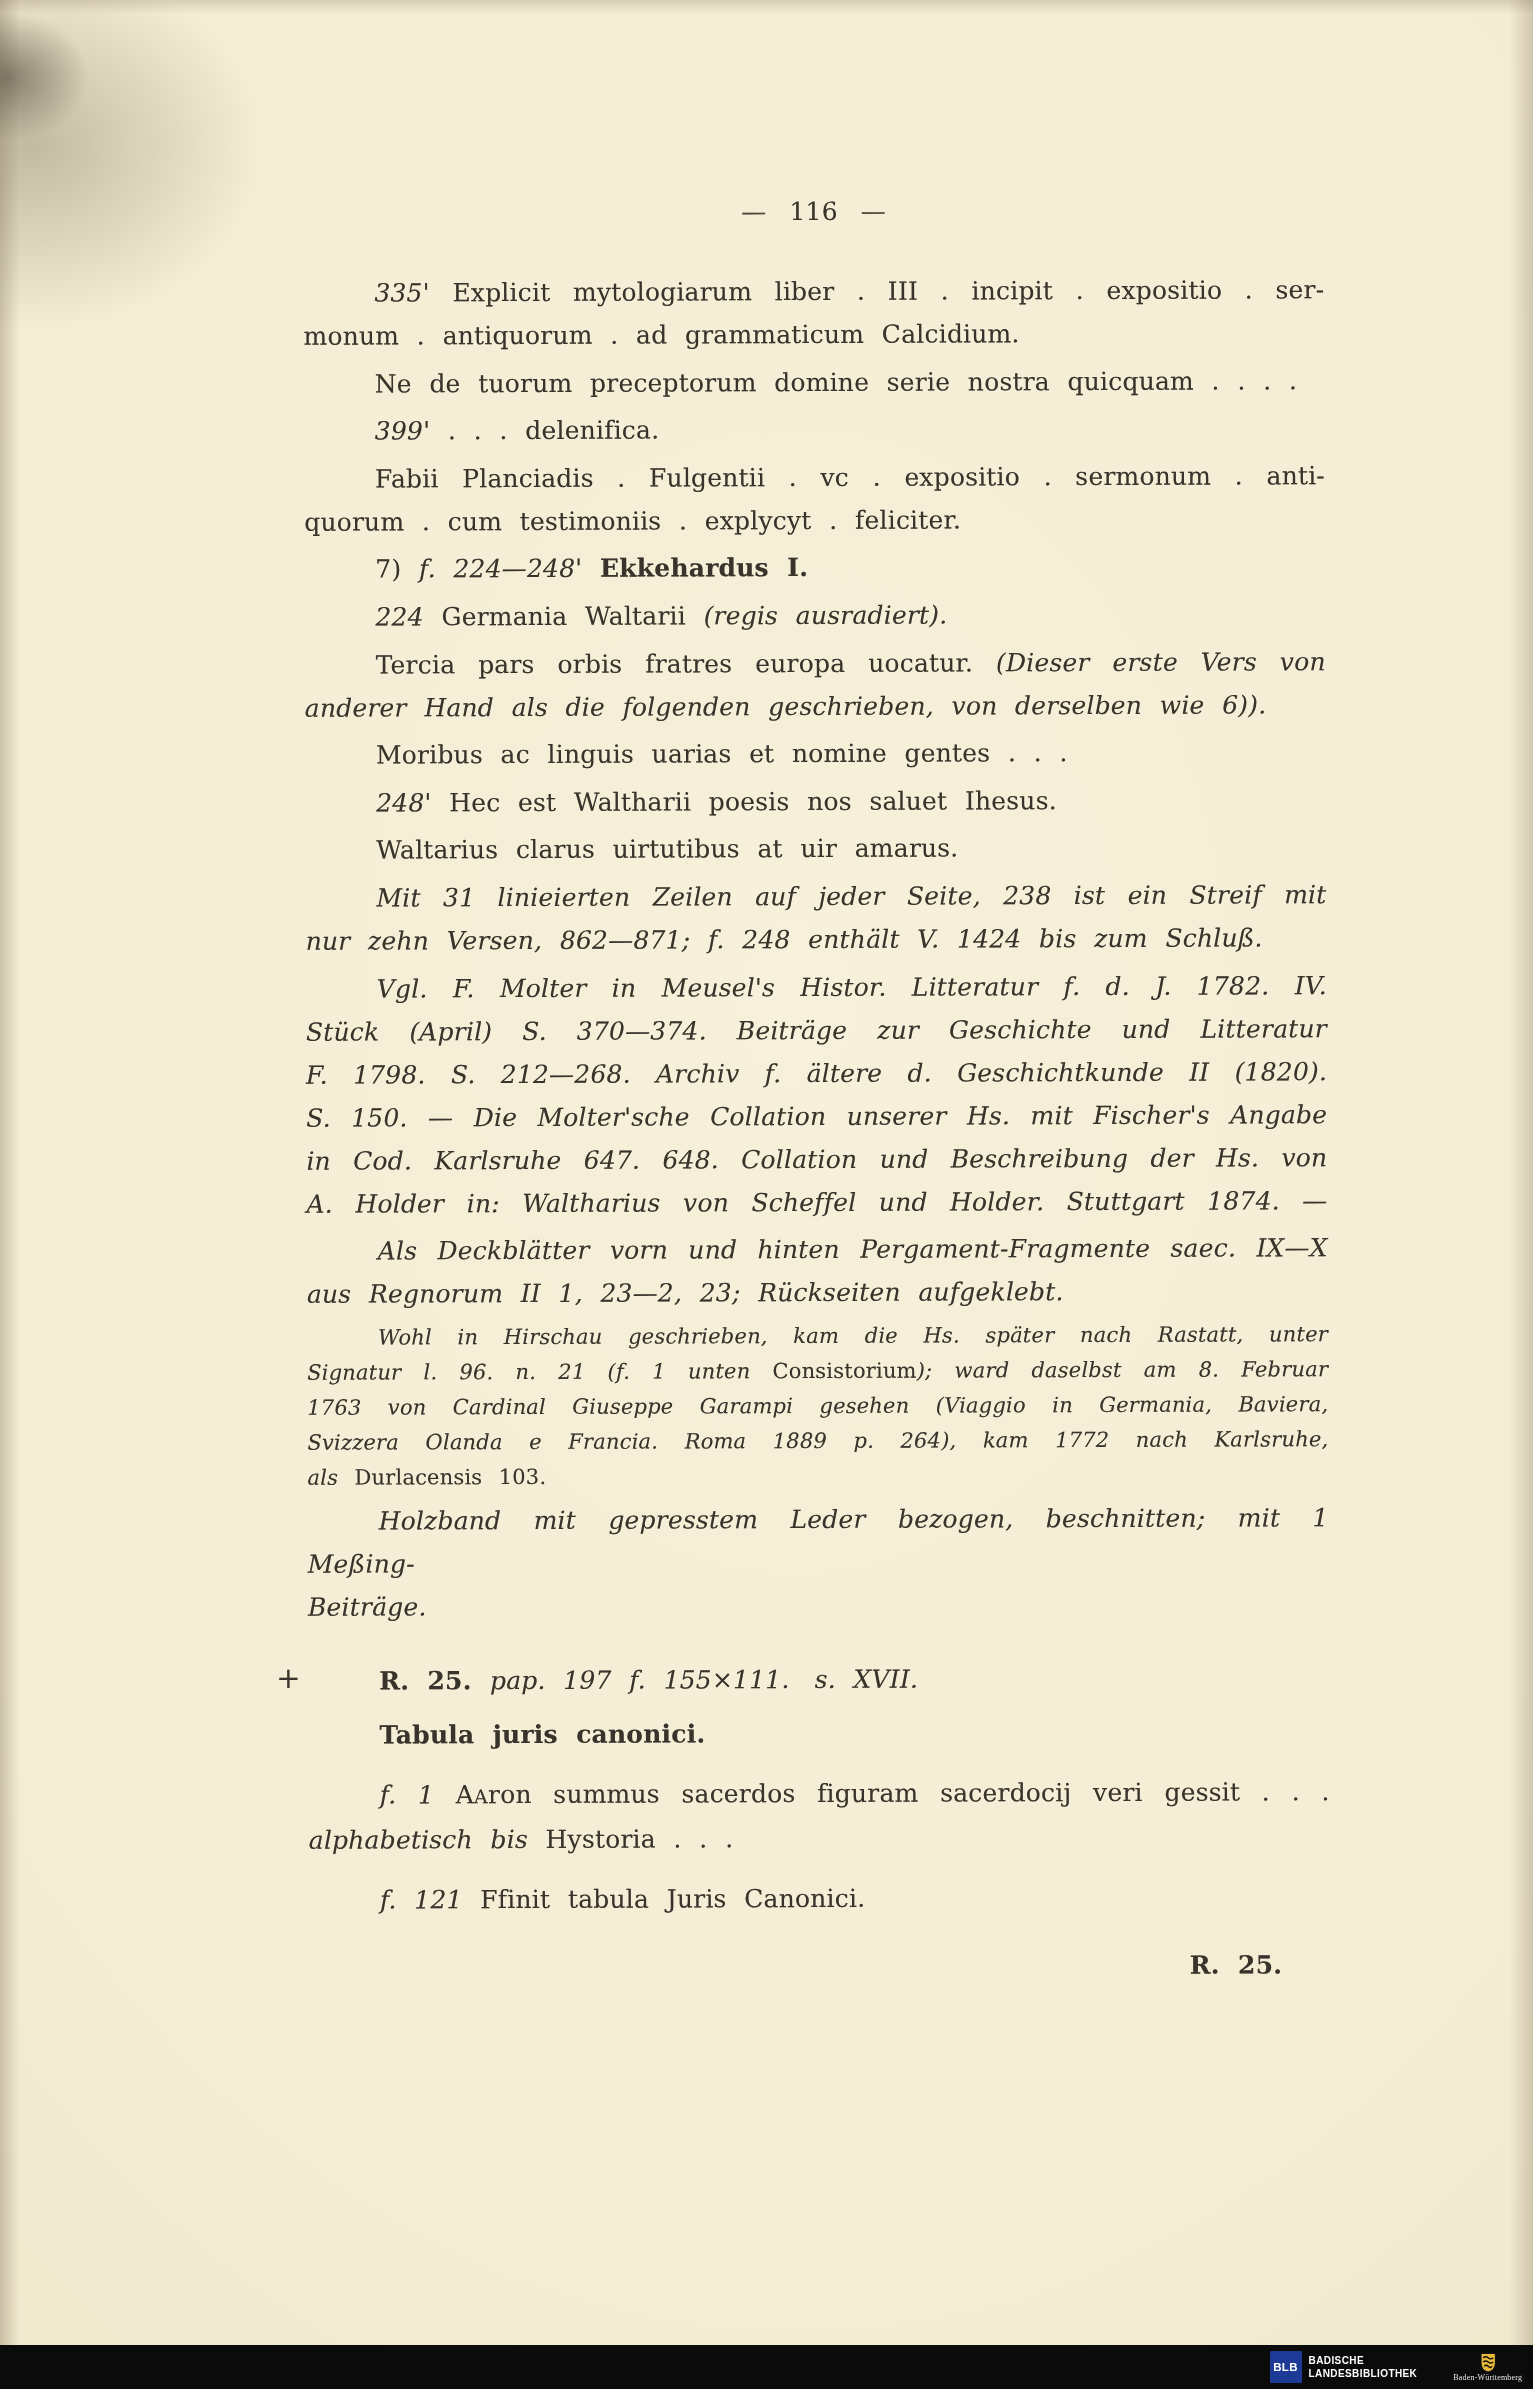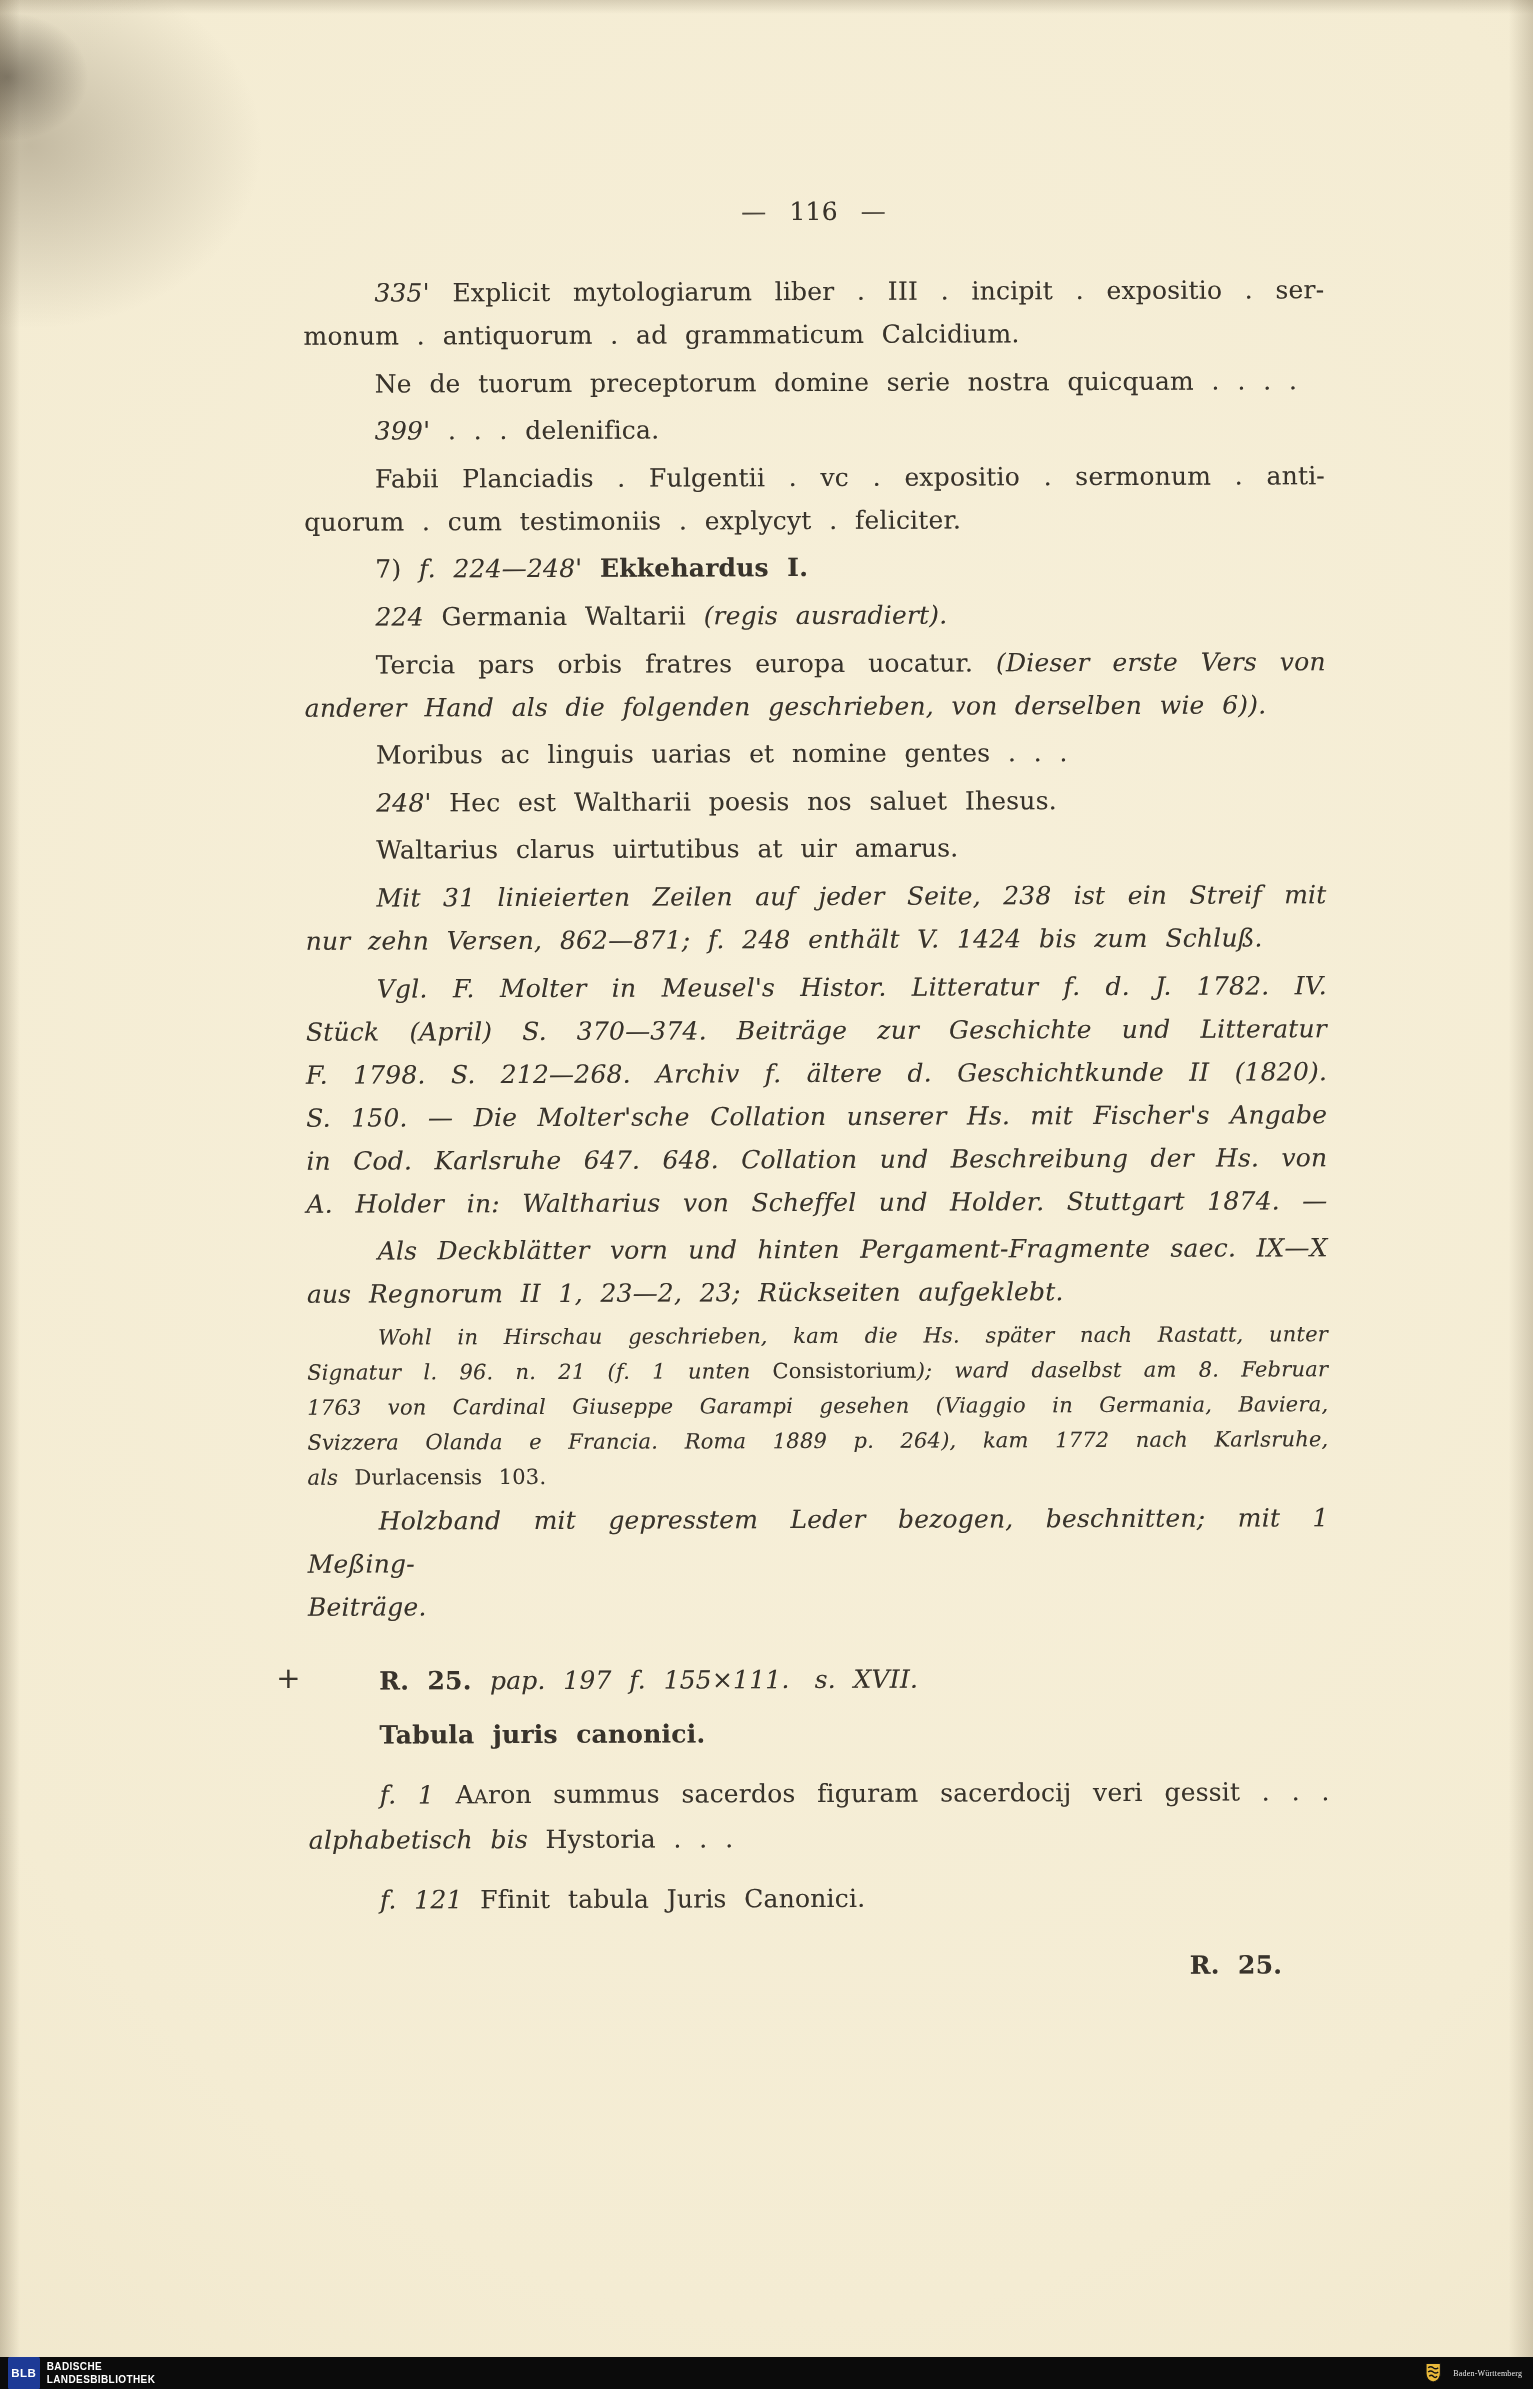--- a/index.html
+++ b/index.html
@@ -47,32 +47,32 @@
   .s-b { font-weight:bold; }
   .s-sc { font-size:0.76em; }
 
   .marker {
     position:absolute; left:-32px; top:-3.1px;
     font-size:29px; font-weight:normal; color:#3a352d;
   }
 
   
   .footer-bar {
-    position:absolute; left:0; right:0; bottom:0; height:32px;
-    background:#0b0b0b; display:flex; align-items:center; justify-content:space-between;
+    position:absolute; left:0; right:0; bottom:0; height:44px;
+    background:#0b0b0b; display:flex; align-items:center; justify-content:flex-end;
     padding:0 7.7px 0 7.7px; font-family:"Liberation Sans",sans-serif;
   }
   .footer-left { display:flex; align-items:center; gap:7px; }
   .blb-badge {
     width:32px; height:32px; background:#1d3a96; border-radius:1.5px;
     display:flex; align-items:center; justify-content:center;
   }
   .blb-abbr { color:#ffffff; font-weight:bold; font-size:11.5px; letter-spacing:0.4px; }
   .blb-name { color:#ffffff; font-weight:bold; font-size:10px; line-height:1.3; letter-spacing:0.4px; }
-  .footer-right { display:flex; flex-direction:row; align-items:center; gap:11px; padding-right:3.1px; }
+  .footer-right { display:flex; flex-direction:column; align-items:center; gap:0; padding-right:3.1px;margin-left:36px; }
   .bw-crest { width:18.4px; height:21.5px; }
   .bw-label { color:#e9e9e9; font-size:8px; font-family:"Liberation Serif",serif; letter-spacing:0.2px; }
 </style>
 </head>
 <body>
 
 <div class="stage">
   <div class="scan"></div>
 
   <div class="text-block">

